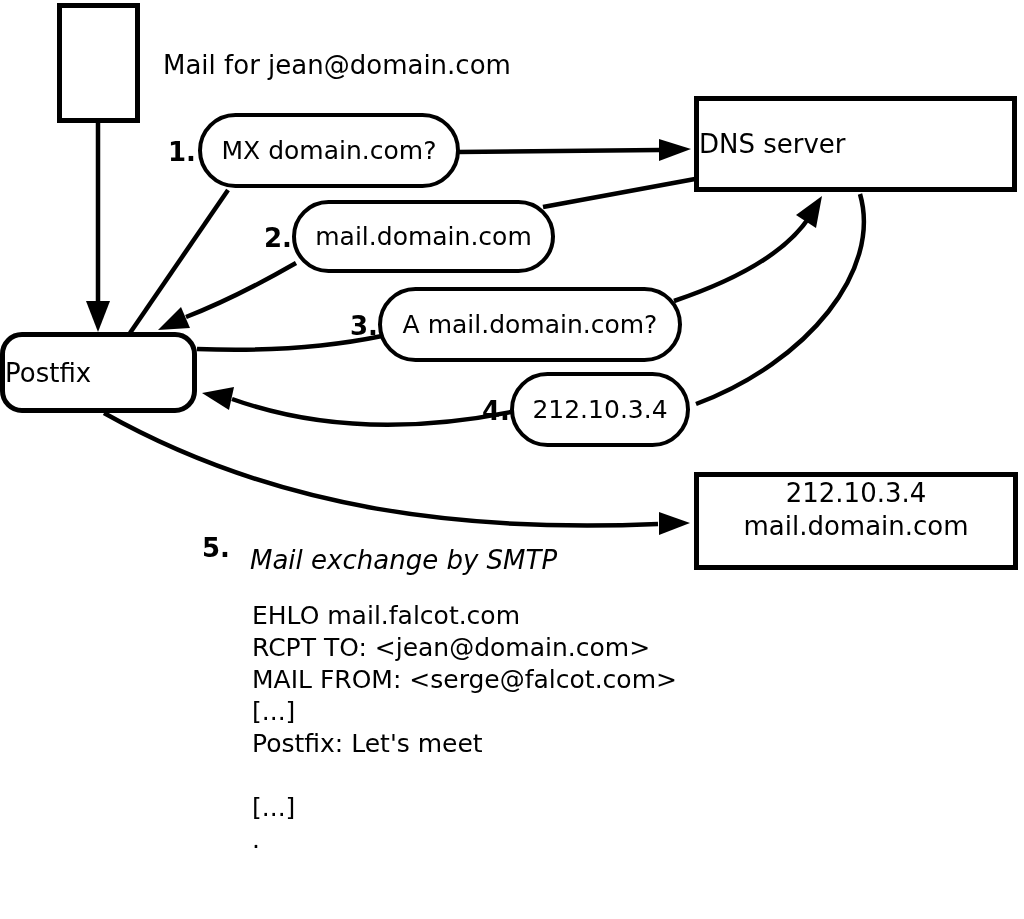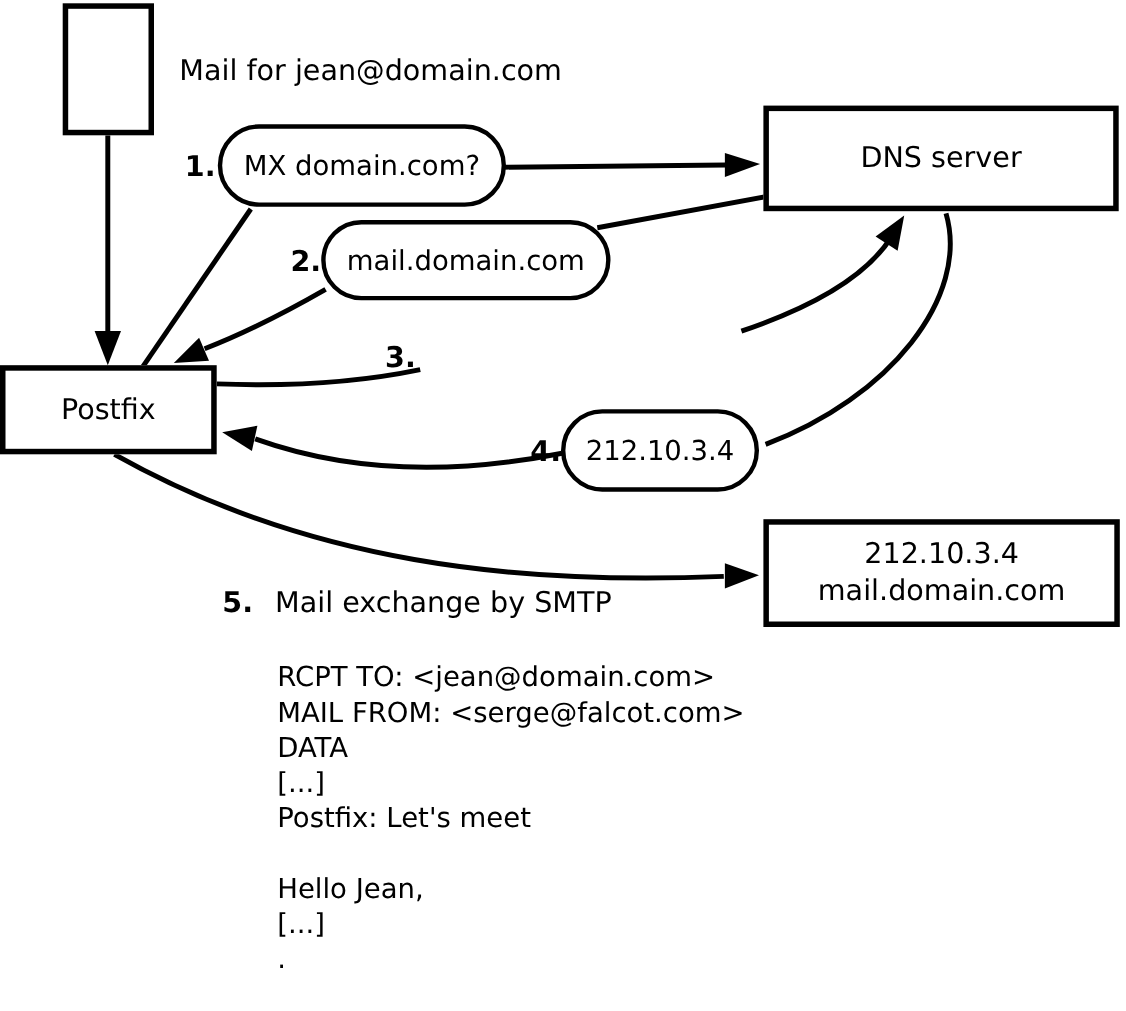--- a/index.html
+++ b/index.html
@@ -15,21 +15,21 @@
   svg.connectors { position: absolute; left: 0; top: 0; pointer-events: none; }
   svg.connectors path.line { fill: none; stroke: #000; stroke-width: 4.5; }
   svg.connectors path.head { fill: #000; stroke: none; }
 
   .node {
     position: absolute;
     border: 5px solid #000;
     background: #fff;
     display: flex;
     align-items: center;
-    justify-content: center;
+    justify-content: flex-start;
     font-size: 26px;
     text-align: center;
   }
   .pill {
     position: absolute;
     border: 4px solid #000;
     border-radius: 40px;
     background: #fff;
     display: flex;
     align-items: center;
@@ -97,51 +97,53 @@
   </svg>
 
   <div id="mail-rect"></div>
 
   <div class="label" style="left:163px; top:49px;">Mail for jean@domain.com</div>
 
   <div class="node" style="left:694px; top:96px; width:323px; height:96px;">
     <span>DNS server</span>
   </div>
 
-  <div class="node" style="left:0px; top:332px; width:197px; height:81px;">
+  <div class="node" style="left:0px; top:332px; width:197px; height:81px;border-radius:22px;">
     <span>Postfix</span>
   </div>
 
   <div class="node" id="mailserver-box" style="left:694px; top:472px; width:324px; height:98px;">
     <div>212.10.3.4</div>
     <div>mail.domain.com</div>
   </div>
 
   <div class="pill" style="left:198px; top:113px; width:262px; height:75px;">
     <span>MX domain.com?</span>
   </div>
   <div class="pill" style="left:292px; top:200px; width:263px; height:73px;">
     <span>mail.domain.com</span>
   </div>
+  <div class="pill" style="left:378px; top:287px; width:304px; height:75px;">
+    <span>A mail.domain.com?</span>
+  </div>
   <div class="pill" style="left:510px; top:372px; width:180px; height:75px;">
     <span>212.10.3.4</span>
   </div>
 
   <div class="stepnum" style="left:148px; top:136px; width:48px;">1.</div>
   <div class="stepnum" style="left:244px; top:222px; width:48px;">2.</div>
   <div class="stepnum" style="left:330px; top:310px; width:48px;">3.</div>
   <div class="stepnum" style="left:462px; top:395px; width:48px;">4.</div>
   <div class="stepnum" style="left:186px; top:532px; width:44px;">5.</div>
-  <div class="label" style="left:250px; top:532px;">Mail exchange by SMTP</div>
+  <div class="label" style="left:250px; top:544px;font-style:italic;">Mail exchange by SMTP</div>
 
   <div id="smtp-block">
+    <div class="smtp-line">EHLO mail.falcot.com</div>
     <div class="smtp-line">RCPT TO: &lt;jean@domain.com&gt;</div>
     <div class="smtp-line">MAIL FROM: &lt;serge@falcot.com&gt;</div>
-    <div class="smtp-line">DATA</div>
     <div class="smtp-line">[...]</div>
     <div class="smtp-line">Postfix: Let's meet</div>
     <div class="smtp-line"></div>
-    <div class="smtp-line">Hello Jean,</div>
     <div class="smtp-line">[...]</div>
     <div class="smtp-line">.</div>
   </div>
 
 </div>
 
 </body></html>

